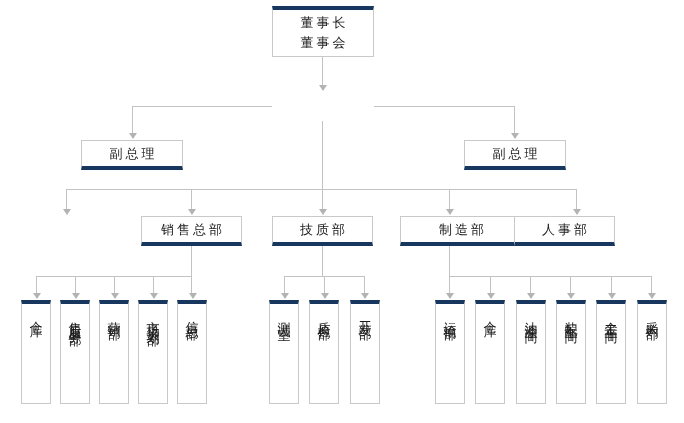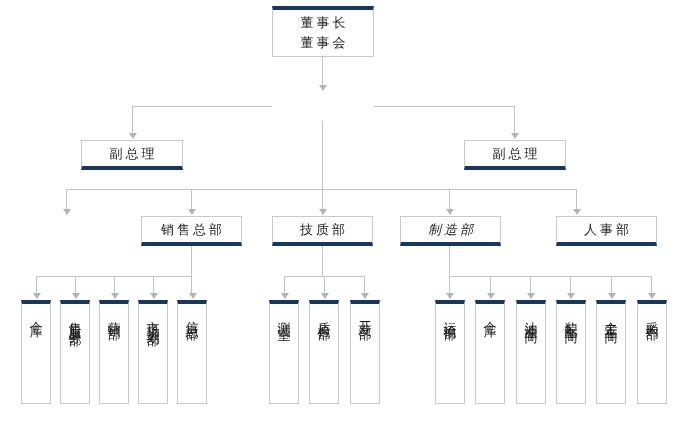--- a/index.html
+++ b/index.html
@@ -61,24 +61,24 @@
   <div class="node bar-bottom" style="left:464px;top:140px;width:102px;height:30px;">
     <div>副总理</div>
   </div>
 
   <div class="node bar-bottom" style="left:272px;top:216px;width:101px;height:30px;">
     <div>技质部</div>
   </div>
   <div class="node bar-bottom" style="left:141px;top:216px;width:101px;height:30px;">
     <div>销售总部</div>
   </div>
-  <div class="node bar-bottom" style="left:400px;top:216px;width:101px;height:30px;font-style:italic;">
+  <div class="node bar-bottom" style="left:400px;top:216px;width:123px;height:30px;">
     <div>制造部</div>
   </div>
-  <div class="node bar-bottom" style="left:556px;top:216px;width:101px;height:30px;">
+  <div class="node bar-bottom" style="left:514px;top:216px;width:101px;height:30px;">
     <div>人事部</div>
   </div>
 
   <div class="vnode" style="left:21px;top:300px;">
     <span>仓库</span>
   </div>
   <div class="vnode" style="left:60px;top:300px;">
     <span>售后服务部</span>
   </div>
   <div class="vnode" style="left:99px;top:300px;">

